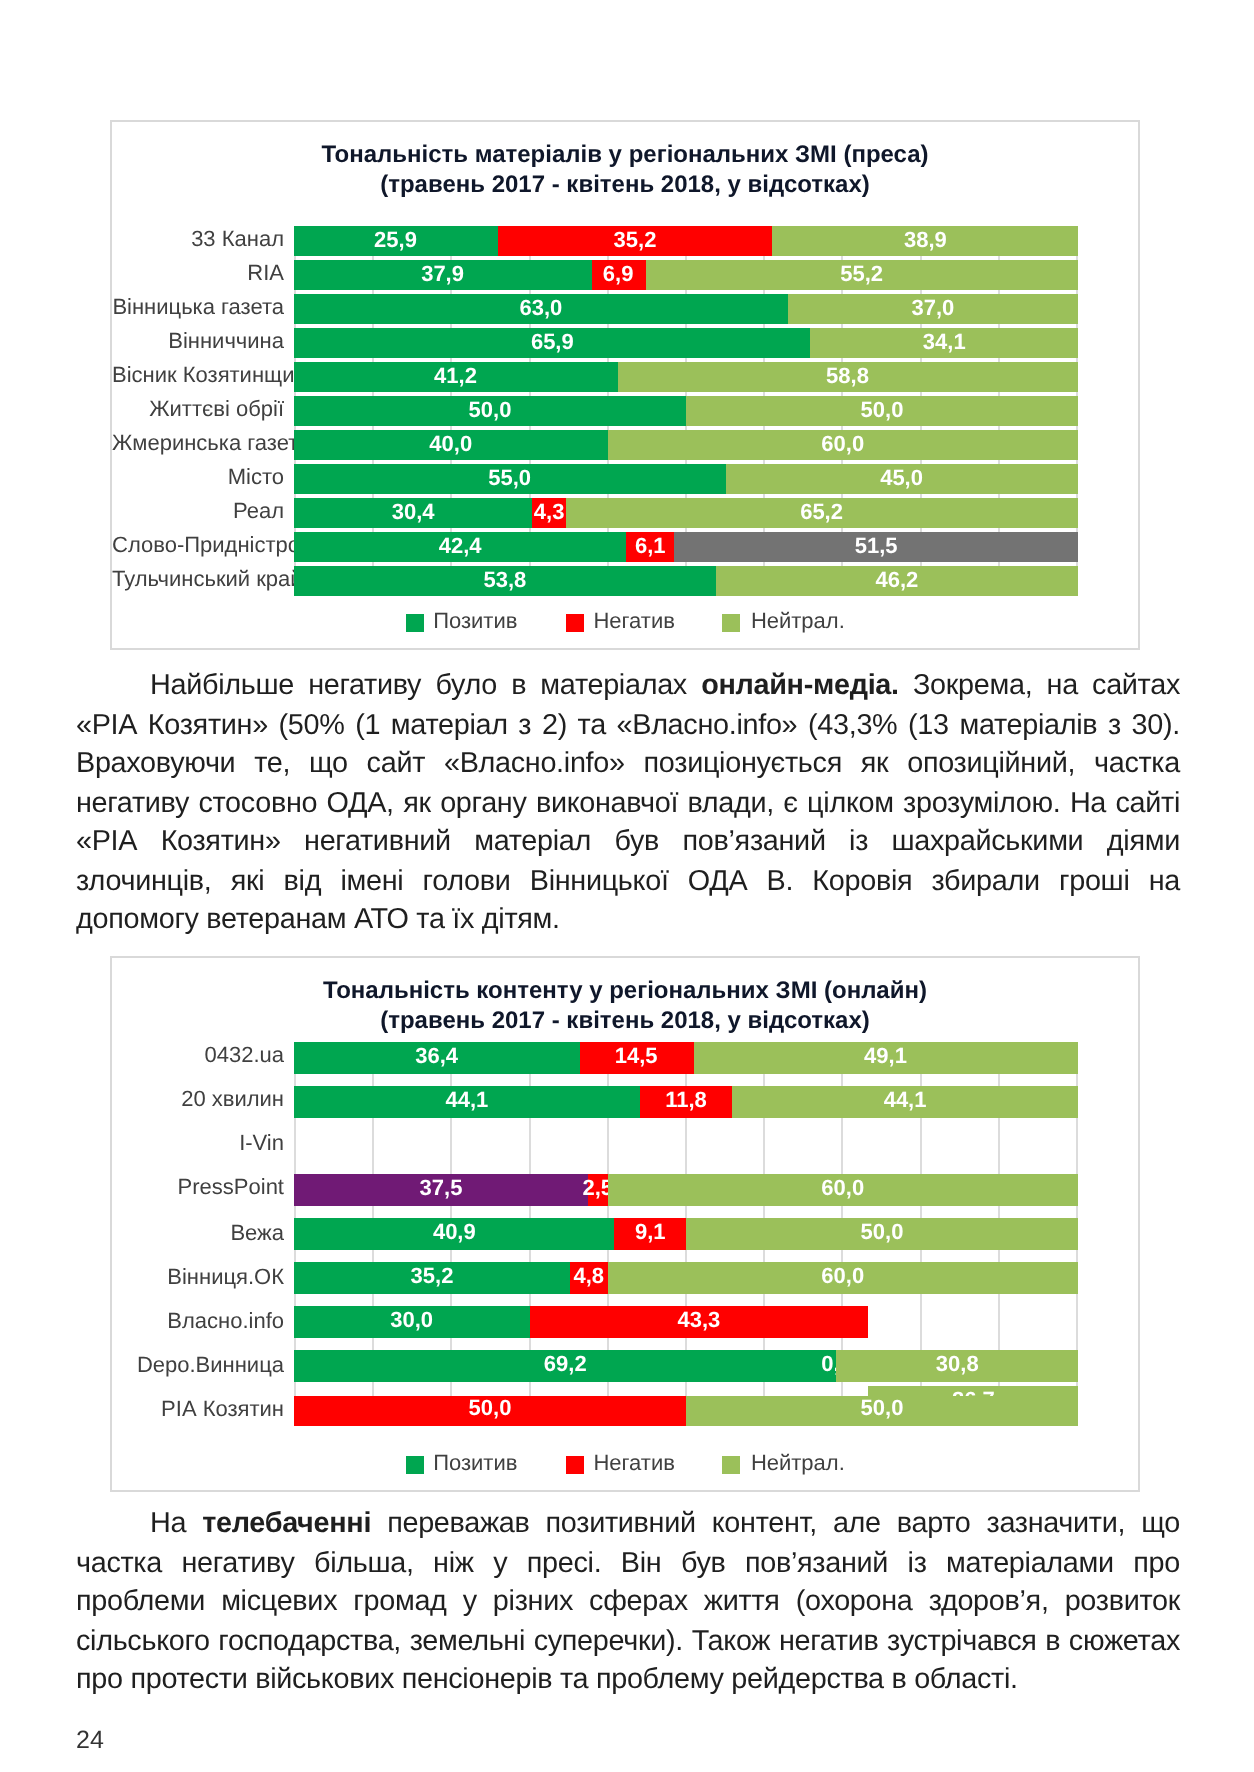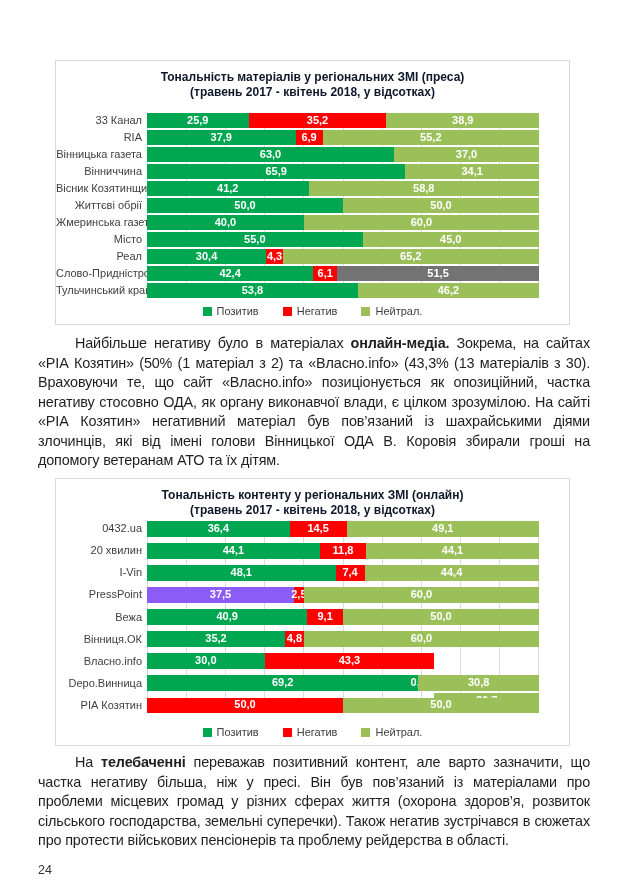--- a/index.html
+++ b/index.html
@@ -239,36 +239,25 @@
               <div class="seg" style="width: 11.8%; background: rgb(255, 0, 0);">
                 <span class="seg-label">11,8</span>
               </div>
               <div class="seg" style="width: 44.1%; background: rgb(155, 192, 90);">
                 <span class="seg-label">44,1</span>
               </div>
             </div>
           </div>
           <div class="row">
             <div class="row-label">I-Vin</div>
-            <div class="row-bars">
-              <div class="seg" style="width: 48.1%; background: rgb(0, 166, 80);">
-                <span class="seg-label">48,1</span>
-              </div>
-              <div class="seg" style="width: 7.4%; background: rgb(255, 0, 0);">
-                <span class="seg-label">7,4</span>
-              </div>
-              <div class="seg" style="width: 44.4%; background: rgb(155, 192, 90);">
-                <span class="seg-label">44,4</span>
-              </div>
-            </div>
           </div>
           <div class="row">
             <div class="row-label">PressPoint</div>
             <div class="row-bars">
-              <div class="seg" style="width: 37.5%; background: #8b5cf6;">
+              <div class="seg" style="width: 37.5%; background: #701a75;">
                 <span class="seg-label">37,5</span>
               </div>
               <div class="seg" style="width: 2.5%; background: rgb(255, 0, 0);">
                 <span class="seg-label">2,5</span>
               </div>
               <div class="seg" style="width: 60%; background: rgb(155, 192, 90);">
                 <span class="seg-label">60,0</span>
               </div>
             </div>
           </div>

